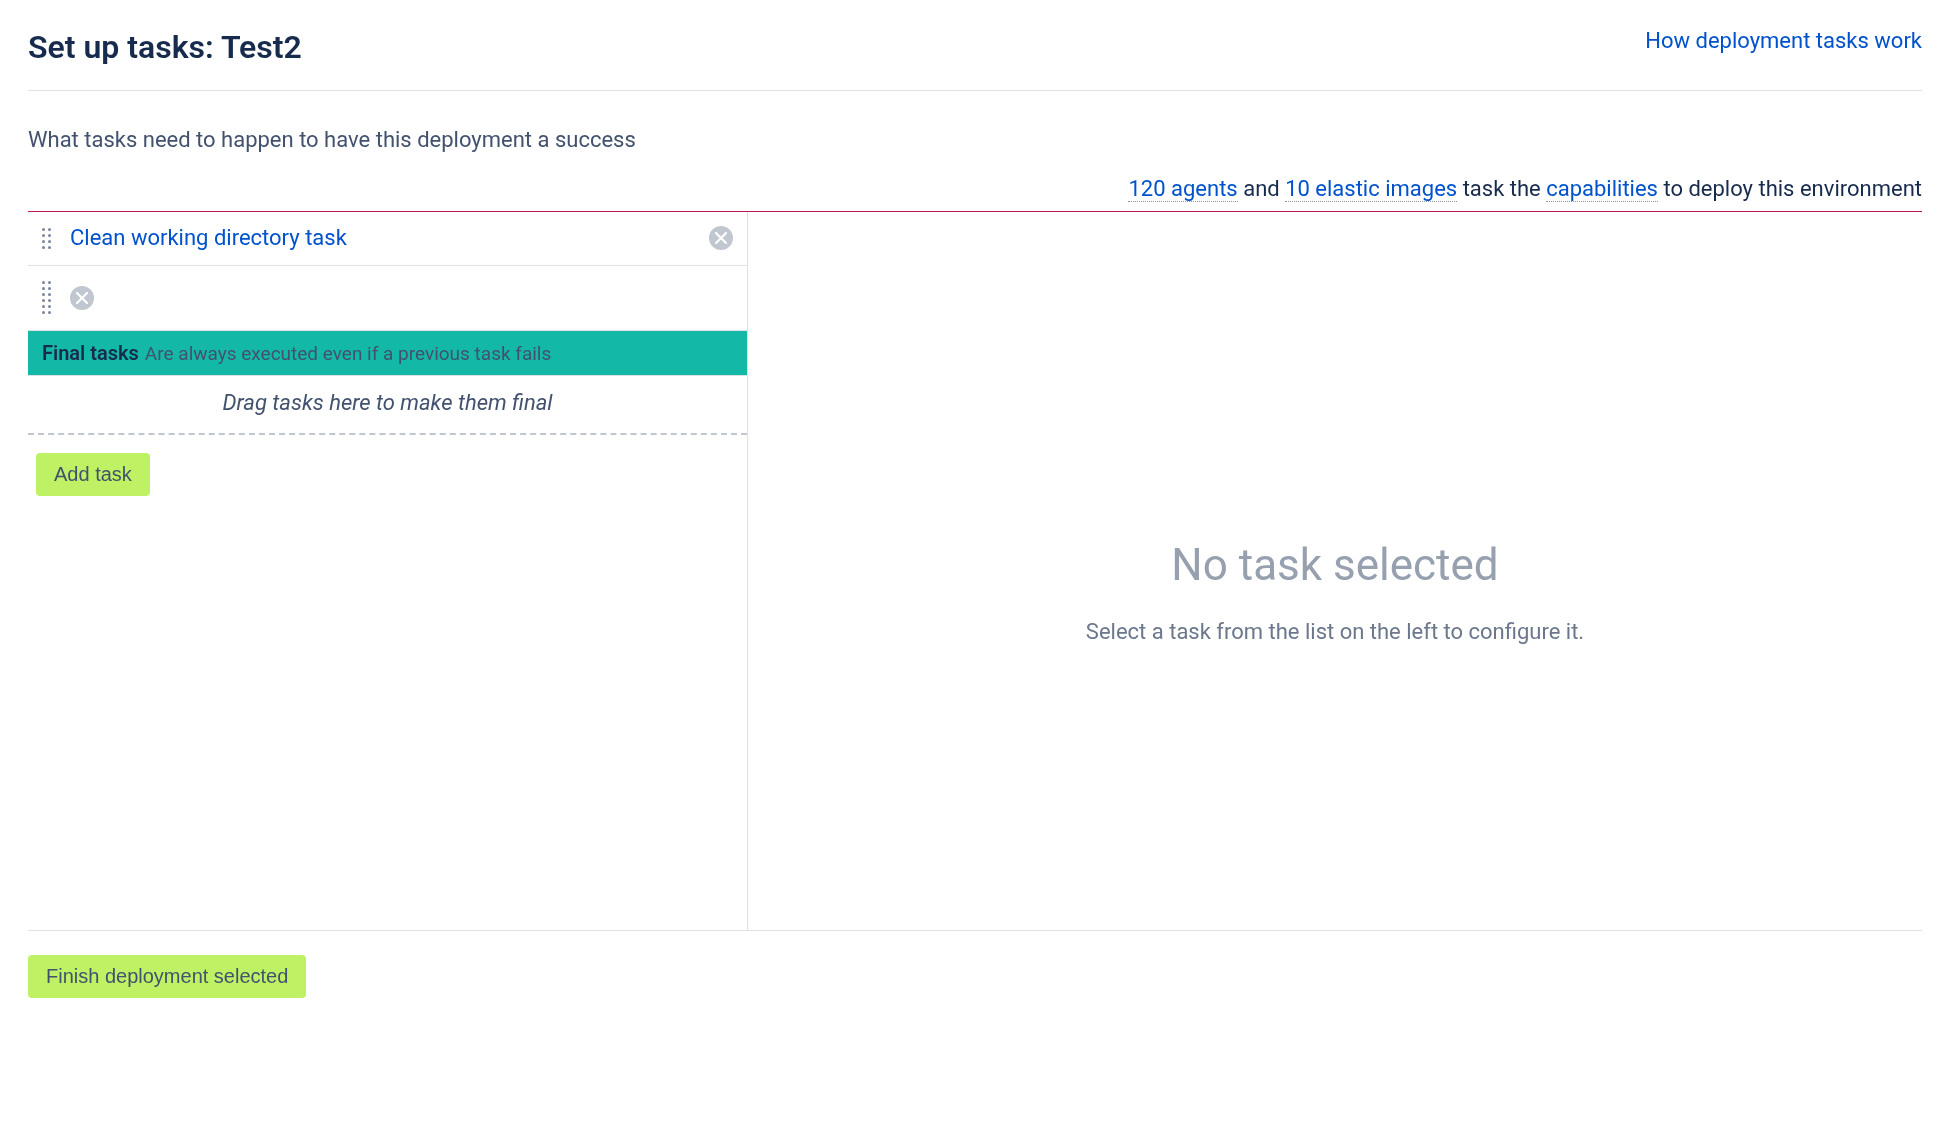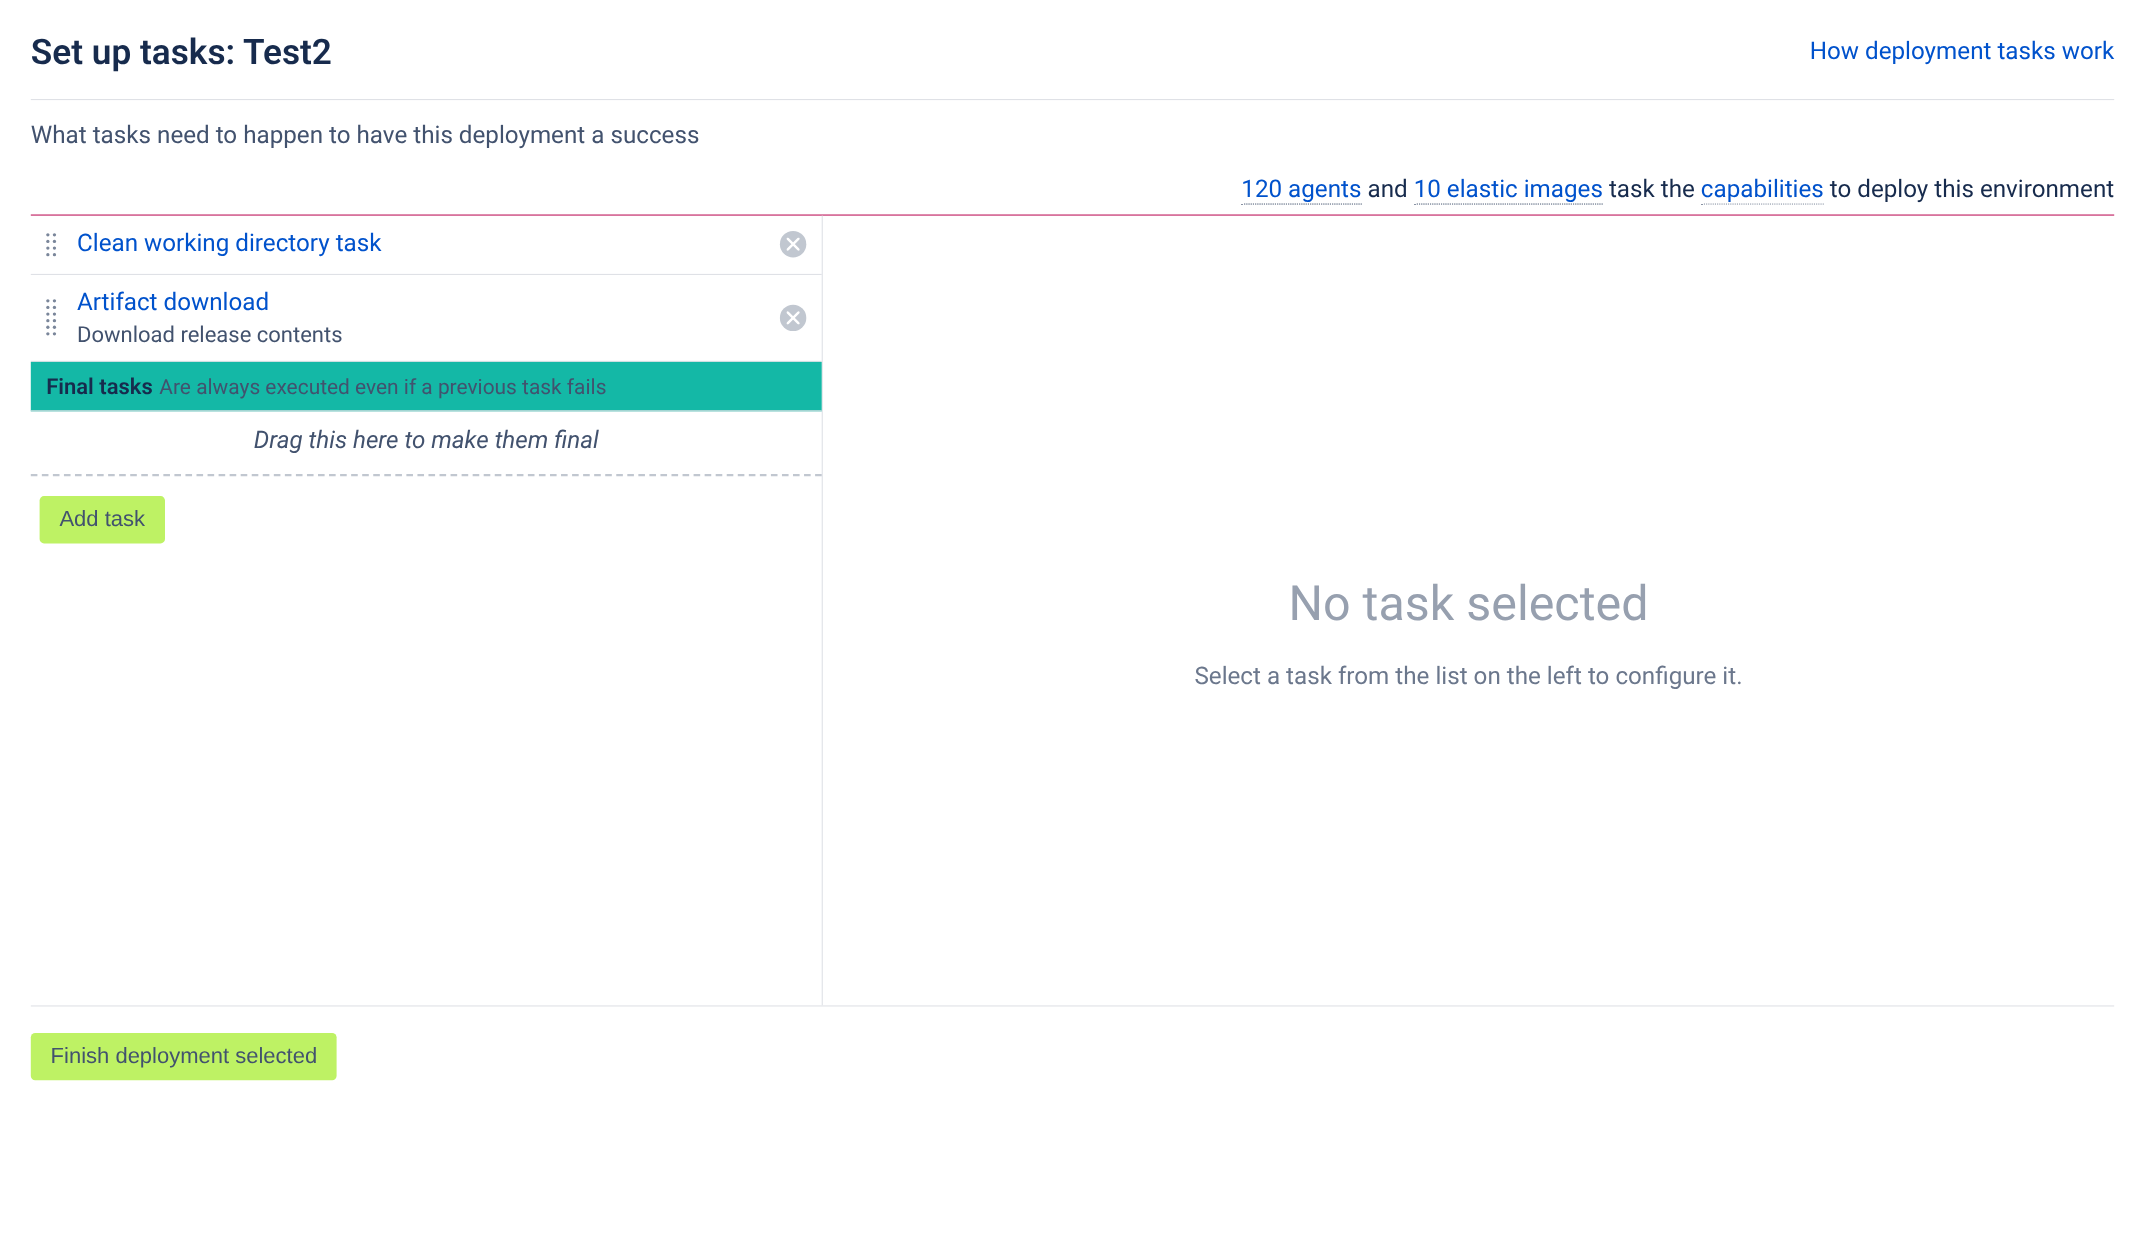--- a/index.html
+++ b/index.html
@@ -6,24 +6,24 @@
   body {
     font-family: -apple-system, BlinkMacSystemFont, "Segoe UI", Roboto, Helvetica, Arial, sans-serif;
     background: #fff;
     color: #172B4D;
     padding: 28px;
     width: 1950px;
   }
   .header-row {
     display: flex;
     justify-content: space-between;
-    align-items: center;
+    align-items: flex-start;
     padding-bottom: 24px;
     border-bottom: 1px solid #DFE1E6;
-    margin-bottom: 20px;
+    margin-bottom: 36px;
     gap: 28px;
   }
   h1 {
     font-size: 32px;
     font-weight: 600;
     color: #172B4D;
   }
   .help-link {
     color: #0052CC;
     font-size: 22px;
@@ -209,36 +209,32 @@
           <span></span>
           <span></span>
           <span></span>
           <span></span>
           <span></span>
           <span></span>
           <span></span>
           <span></span>
           <span></span>
       </div>
-      <div class="task-body">
-        <div class="task-title">Artifact download</div>
-        <div class="task-sub">Download release contents</div>
-      </div>
       <div class="close-btn">
         <svg viewBox="0 0 12 12">
             <path d="M1 1 L11 11 M11 1 L1 11" stroke="#fff" stroke-width="2.2" stroke-linecap="round"></path>
           </svg>
       </div>
     </div>
 
     <div class="final-header">
       <strong>Final tasks</strong><span>Are always executed even if a previous task fails</span>
     </div>
 
-    <div class="dropzone">Drag this here to make them final</div>
+    <div class="dropzone">Drag tasks here to make them final</div>
 
     <div class="add-task-row">
       <button class="btn">Add task</button>
     </div>
 
   </div>
 
   <div class="right">
     <h2>No task selected</h2>
     <p>Select a task from the list on the left to configure it.</p>

